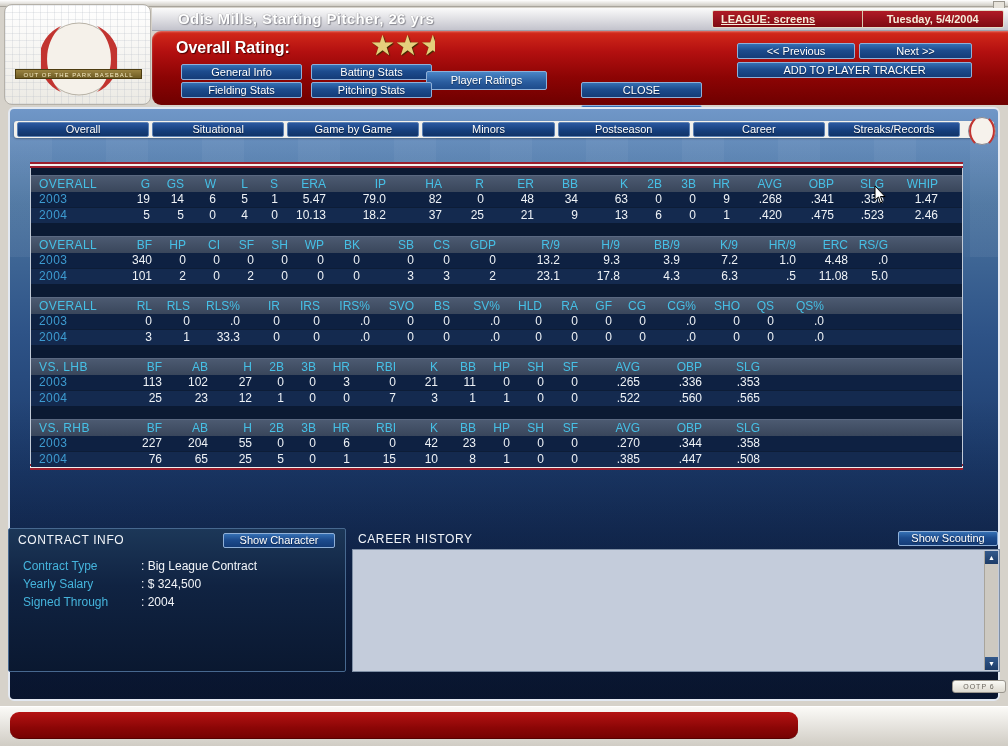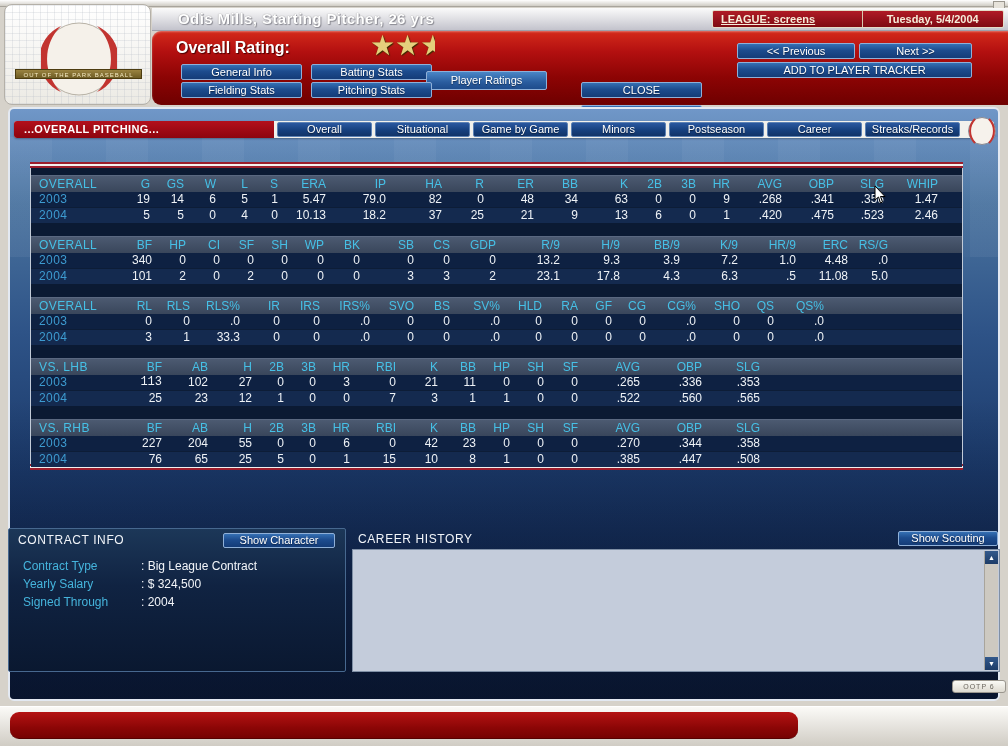--- a/index.html
+++ b/index.html
@@ -159,21 +159,20 @@
   <div class="btn" style="left:159px;top:51px;width:121px;">Pitching Stats</div>
   <div class="btn" style="left:429px;top:51px;width:121px;">CLOSE</div>
 </div>
 
 <div class="abs main-panel">
   <div class="skyline"></div>
   <div class="lower-shade"></div>
 </div>
 
 <div class="abs tab-row">
-  <div class="breadcrumb">...OVERALL PITCHING...</div>
   <div class="tabs" id="tabs">
       <div class="tab">Overall</div>
       <div class="tab">Situational</div>
       <div class="tab">Game by Game</div>
       <div class="tab">Minors</div>
       <div class="tab">Postseason</div>
       <div class="tab">Career</div>
       <div class="tab">Streaks/Records</div>
     </div>
   <svg class="baseball" viewBox="0 0 30 30">
@@ -393,21 +392,21 @@
           <div class="c" style="width: 38px;">BB</div>
           <div class="c" style="width: 34px;">HP</div>
           <div class="c" style="width: 34px;">SH</div>
           <div class="c" style="width: 34px;">SF</div>
           <div class="c" style="width: 62px;">AVG</div>
           <div class="c" style="width: 62px;">OBP</div>
           <div class="c" style="width: 58px;">SLG</div>
         </div>
         <div class="strow r03">
           <div class="c lblc yr">2003</div>
-          <div class="c" style="width: 46px; font-family: Liberation Mono, monospace;">113</div>
+          <div class="c" style="width: 46px;">113</div>
           <div class="c" style="width: 46px;">102</div>
           <div class="c" style="width: 44px;">27</div>
           <div class="c" style="width: 32px;">0</div>
           <div class="c" style="width: 32px;">0</div>
           <div class="c" style="width: 34px;">3</div>
           <div class="c" style="width: 46px;">0</div>
           <div class="c" style="width: 42px;">21</div>
           <div class="c" style="width: 38px;">11</div>
           <div class="c" style="width: 34px;">0</div>
           <div class="c" style="width: 34px;">0</div>

